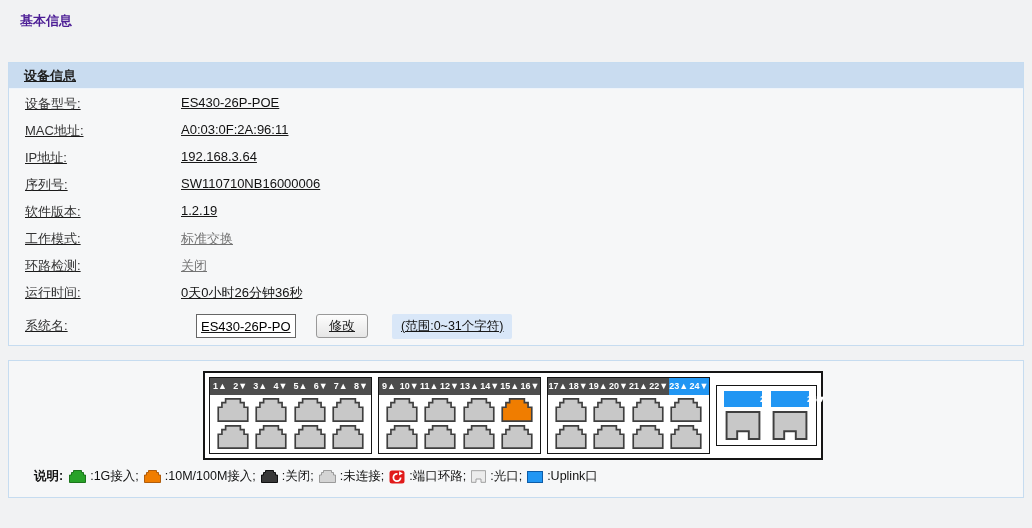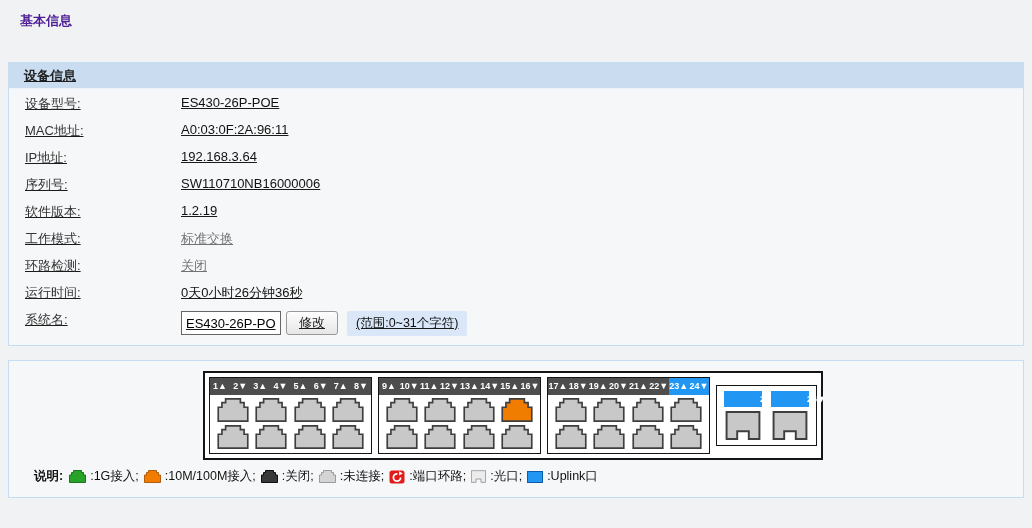--- a/index.html
+++ b/index.html
@@ -33,21 +33,21 @@
     font-weight: bold;
     color: #222;
     padding-left: 15px;
   }
   .panel-body-1 { padding: 6px 0 4px 0; }
   .panel-body-2 { padding: 5px 0 12px 0; }
   .info-row { display: flex; align-items: flex-start; height: 27px; font-size: 13px; }
   .info-label { width: 172px; padding-left: 16px; color: #333; }
   .info-value { color: #111; }
   a.info-link { color: #737373; text-decoration: underline; cursor: pointer; }
-  .sysname-row { display: flex; align-items: flex-start; height: 30px; font-size: 13px; }
+  .sysname-row { display: flex; align-items: center; height: 30px; font-size: 13px; gap: 15px; }
   .sysname-input {
     width: 100px; height: 24px;
     border: 1px solid #666; background: #fff;
     font-size: 13px; padding: 0 4px;
     font-family: "Liberation Sans", sans-serif;
   }
   .modify-btn {
     margin-left: 5px; height: 24px; padding: 0 12px;
     font-size: 13px; color: #222;
     border: 1px solid #999; border-radius: 3px;

